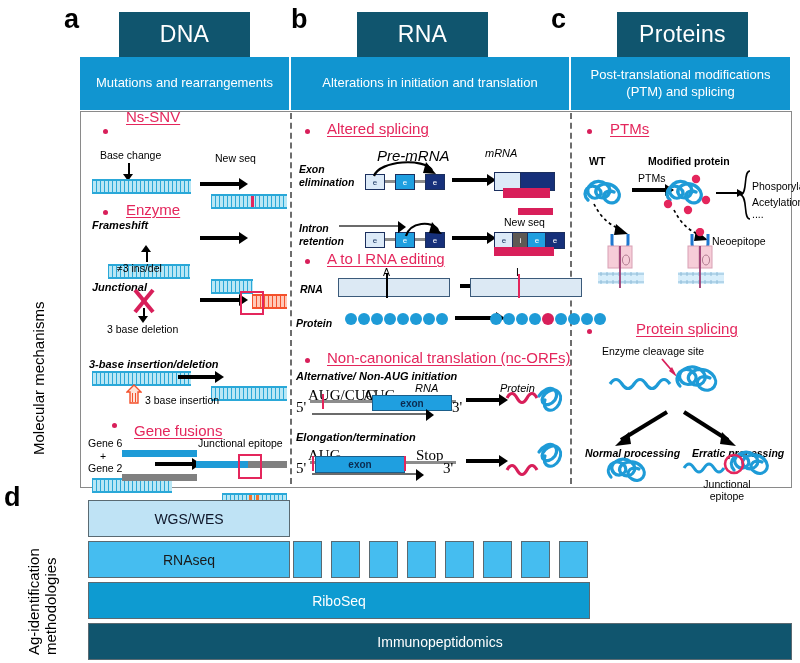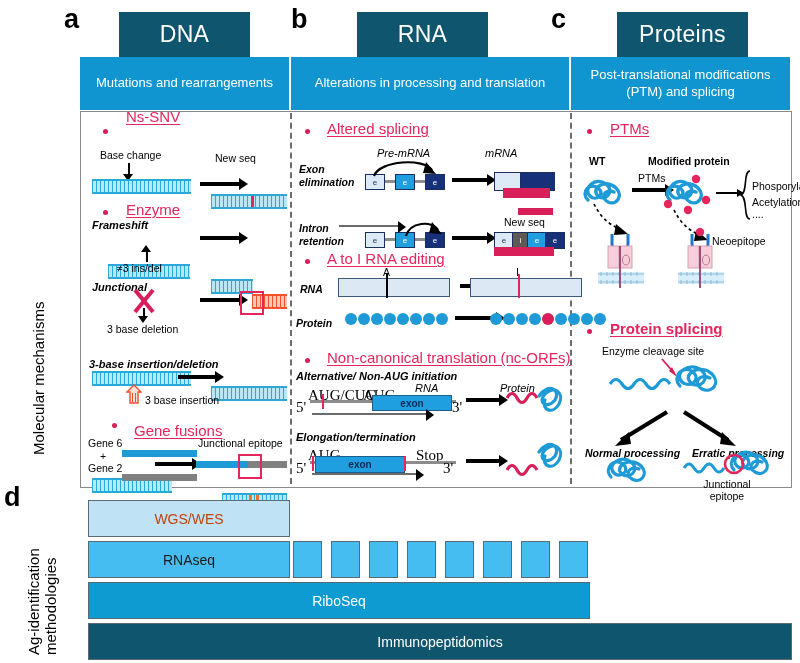--- a/index.html
+++ b/index.html
@@ -74,21 +74,21 @@
 <div class="abs panel-letter" style="left:4px;top:484px;">d</div>
 
 <div class="abs vlabel" style="left:30px;top:455px;font-size:15px;">Molecular mechanisms</div>
 <div class="abs vlabel" style="left:25px;top:655px;font-size:15px;width:170px;white-space:normal;text-align:left;line-height:1.15;">Ag-identification methodologies</div>
 
 <div class="abs hdr-chip" style="left:119px;top:12px;width:131px;height:45px;">DNA</div>
 <div class="abs hdr-chip" style="left:357px;top:12px;width:131px;height:45px;">RNA</div>
 <div class="abs hdr-chip" style="left:617px;top:12px;width:131px;height:45px;">Proteins</div>
 
 <div class="abs sub-bar" style="left:80px;top:57px;width:209px;height:53px;">Mutations and rearrangements</div>
-<div class="abs sub-bar" style="left:291px;top:57px;width:278px;height:53px;">Alterations in processing and translation</div>
+<div class="abs sub-bar" style="left:291px;top:57px;width:278px;height:53px;">Alterations in initiation and translation</div>
 <div class="abs sub-bar" style="left:571px;top:57px;width:219px;height:53px;">Post-translational modifications (PTM) and splicing</div>
 
 <div class="abs body-box" style="left:80px;top:111px;width:710px;height:375px;"></div>
 <div class="abs vdash" style="left:290px;top:113px;height:371px;"></div>
 <div class="abs vdash" style="left:570px;top:113px;height:371px;"></div>
 
 <div class="abs bullet" style="left:103px;top:129px;"></div>
 <div class="abs head-link" style="left:126px;top:108px;">Ns-SNV</div>
 
 <div class="abs lbl" style="left:100px;top:149px;">Base change</div>
@@ -169,21 +169,21 @@
 <div class="abs" style="left:122px;top:474px;width:75px;height:7px;background:#808080;"></div>
 <div class="abs arr" style="left:155px;top:462px;width:38px;"></div>
 <div class="abs lbl" style="left:198px;top:437px;">Junctional epitope</div>
 <div class="abs" style="left:196px;top:461px;width:52px;height:7px;background:#1e9bd7;"></div>
 <div class="abs" style="left:248px;top:461px;width:39px;height:7px;background:#808080;"></div>
 <div class="red-box abs" style="left:238px;top:454px;width:20px;height:21px;"></div>
 
 <div class="abs bullet" style="left:305px;top:129px;"></div>
 <div class="abs head-link" style="left:327px;top:120px;">Altered splicing</div>
 
-<div class="abs lbl-i" style="left:377px;top:147px;font-size:11px;">Pre-mRNA</div>
+<div class="abs lbl-i" style="left:377px;top:147px;font-size:15px;">Pre-mRNA</div>
 <div class="abs lbl-i" style="left:485px;top:147px;font-size:11px;">mRNA</div>
 
 <div class="abs lbl-ib" style="left:299px;top:163px;width:58px;line-height:1.2;">Exon elimination</div>
 <div class="abs intron-line" style="left:370px;top:180px;width:72px;"></div>
 <div class="abs ex ex-l" style="left:365px;top:174px;width:18px;height:14px;">e</div>
 <div class="abs ex ex-m" style="left:395px;top:174px;width:18px;height:14px;">e</div>
 <div class="abs ex ex-d" style="left:425px;top:174px;width:18px;height:14px;">e</div>
 <svg class="abs" style="left:366px;top:158px;" width="80" height="20">
   <path d="M8 18 C14 2, 58 0, 66 12" fill="none" stroke="#000" stroke-width="2.2"></path>
   <path d="M60 4 L70 16 L57 15 Z" fill="#000"></path>
@@ -376,21 +376,21 @@
       <line x1="21" y1="52" x2="21" y2="56"></line>
     <line x1="27" y1="52" x2="27" y2="56"></line>
       <line x1="33" y1="52" x2="33" y2="56"></line>
     <line x1="39" y1="52" x2="39" y2="56"></line>
   </g>
   <line x1="22" y1="18" x2="22" y2="60" stroke="#9c3b72" stroke-width="1.8"></line>
 </svg>
 <div class="abs lbl" style="left:712px;top:235px;">Neoepitope</div>
 
 <div class="abs bullet" style="left:587px;top:329px;"></div>
-<div class="abs head-link" style="left:610px;top:320px;font-weight:bold;">Protein splicing</div>
+<div class="abs head-link" style="left:636px;top:320px;">Protein splicing</div>
 
 <div class="abs lbl" style="left:588px;top:345px;padding-left:14px;">Enzyme cleavage site</div>
 <svg class="abs" style="left:660px;top:357px;" width="20" height="22">
   <path d="M2 2 L14 16" stroke="#d81f5a" stroke-width="1.8" fill="none"></path>
   <path d="M9 14 L17 20 L12 10 Z" fill="#d81f5a"></path>
 </svg>
 <svg class="abs" style="left:608px;top:358px;" width="125" height="58">
   <path d="M2 26 q6 -9 12 0 q6 9 12 0 q6 -9 12 0 q6 9 12 0 q6 -9 12 0" fill="none" stroke="#1e9bd7" stroke-width="3.2"></path>
   <path d="M72 28 c-9 -10 4 -22 13 -14 c9 8 -4 17 -11 10 c-9 -9 8 -21 19 -12
            c11 9 -2 20 -10 13 c-10 -9 10 -20 21 -9 c9 9 0 20 -10 15
@@ -413,21 +413,21 @@
 </svg>
 <svg class="abs" style="left:682px;top:450px;" width="110" height="42">
   <path d="M2 18 q5 -8 10 0 q5 8 10 0 q5 -8 10 0 q5 8 10 0" fill="none" stroke="#1e9bd7" stroke-width="3"></path>
   <path d="M52 20 c-8 -9 4 -20 12 -13 c8 7 -3 15 -9 9 c-8 -8 7 -19 17 -11
            c10 8 -2 18 -9 12 c-9 -8 9 -18 19 -8 c8 8 0 18 -9 13
            c-8 -4 -3 -14 7 -10" fill="none" stroke="#1e9bd7" stroke-width="3.2" stroke-linecap="round"></path>
   <circle cx="52" cy="14" r="9" fill="none" stroke="#e4265c" stroke-width="2.6"></circle>
 </svg>
 <div class="abs lbl" style="left:692px;top:478px;width:70px;text-align:center;line-height:1.15;"><span>Junctional epitope</span></div>
 
-<div class="abs dbar" style="left:88px;top:500px;width:200px;height:35px;background:#bfe3f5;color:#c2410c;justify-content:center;">WGS/WES</div>
+<div class="abs dbar" style="left:88px;top:500px;width:200px;height:35px;background:#bfe3f5;color:#0f172a;justify-content:center;">WGS/WES</div>
 
 <div class="abs dbar" style="left:88px;top:541px;width:200px;height:35px;background:#45bdf0;color:#1a1a1a;justify-content:center;">RNAseq</div>
 <div class="abs" style="left:293px;top:541px;width:295px;height:35px;display:flex;gap:9px;">
   <div style="width:30px;height:35px;background:#45bdf0;border:1px solid #5a6a72;"></div>
   <div style="width:30px;height:35px;background:#45bdf0;border:1px solid #5a6a72;"></div>
   <div style="width:30px;height:35px;background:#45bdf0;border:1px solid #5a6a72;"></div>
   <div style="width:30px;height:35px;background:#45bdf0;border:1px solid #5a6a72;"></div>
   <div style="width:30px;height:35px;background:#45bdf0;border:1px solid #5a6a72;"></div>
   <div style="width:30px;height:35px;background:#45bdf0;border:1px solid #5a6a72;"></div>
   <div style="width:30px;height:35px;background:#45bdf0;border:1px solid #5a6a72;"></div>

